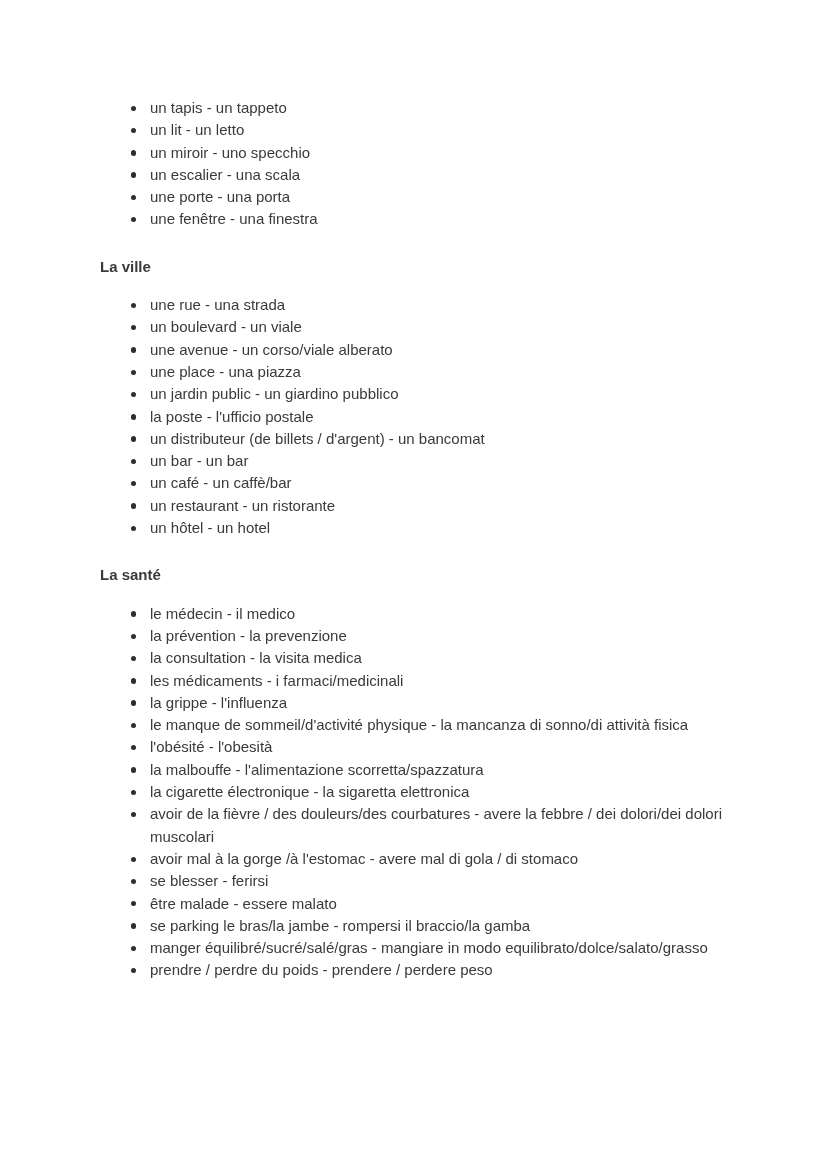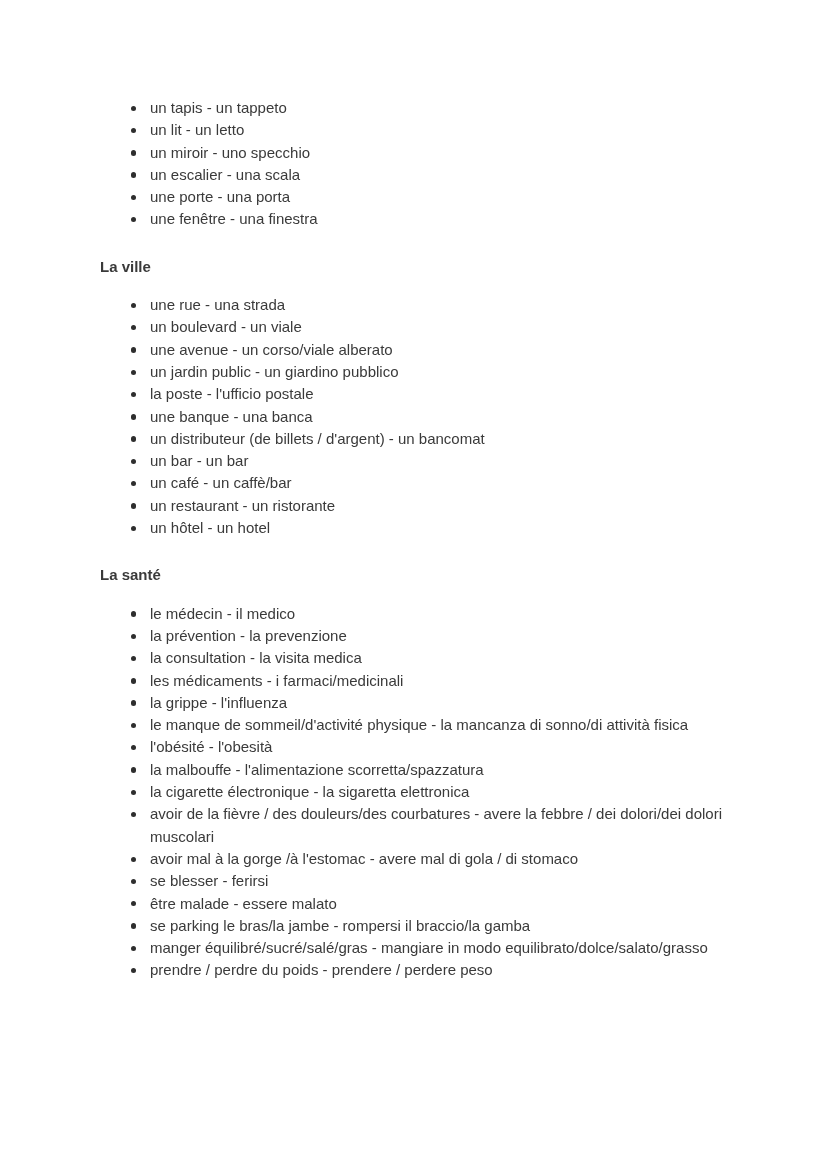--- a/index.html
+++ b/index.html
@@ -72,26 +72,26 @@
 
   <section class="section">
     <p class="heading">La ville</p>
     <ul class="list">
   <li class="item"><span class="bullet"></span><span class="item-text">une rue - una strada</span></li>
 
   <li class="item"><span class="bullet"></span><span class="item-text">un boulevard - un viale</span></li>
 
   <li class="item"><span class="bullet"></span><span class="item-text">une avenue - un corso/viale alberato</span></li>
 
+  <li class="item"><span class="bullet"></span><span class="item-text">une place - una piazza</span></li>
 
   <li class="item"><span class="bullet"></span><span class="item-text">un jardin public - un giardino pubblico</span></li>
 
   <li class="item"><span class="bullet"></span><span class="item-text">la poste - l'ufficio postale</span></li>
 
-  <li class="item"><span class="bullet"></span><span class="item-text">une banque - una banca</span></li>
 
   <li class="item"><span class="bullet"></span><span class="item-text">un distributeur (de billets / d'argent) - un bancomat</span></li>
 
   <li class="item"><span class="bullet"></span><span class="item-text">un bar - un bar</span></li>
 
   <li class="item"><span class="bullet"></span><span class="item-text">un café - un caffè/bar</span></li>
 
   <li class="item"><span class="bullet"></span><span class="item-text">un restaurant - un ristorante</span></li>
 
   <li class="item"><span class="bullet"></span><span class="item-text">un hôtel - un hotel</span></li>

